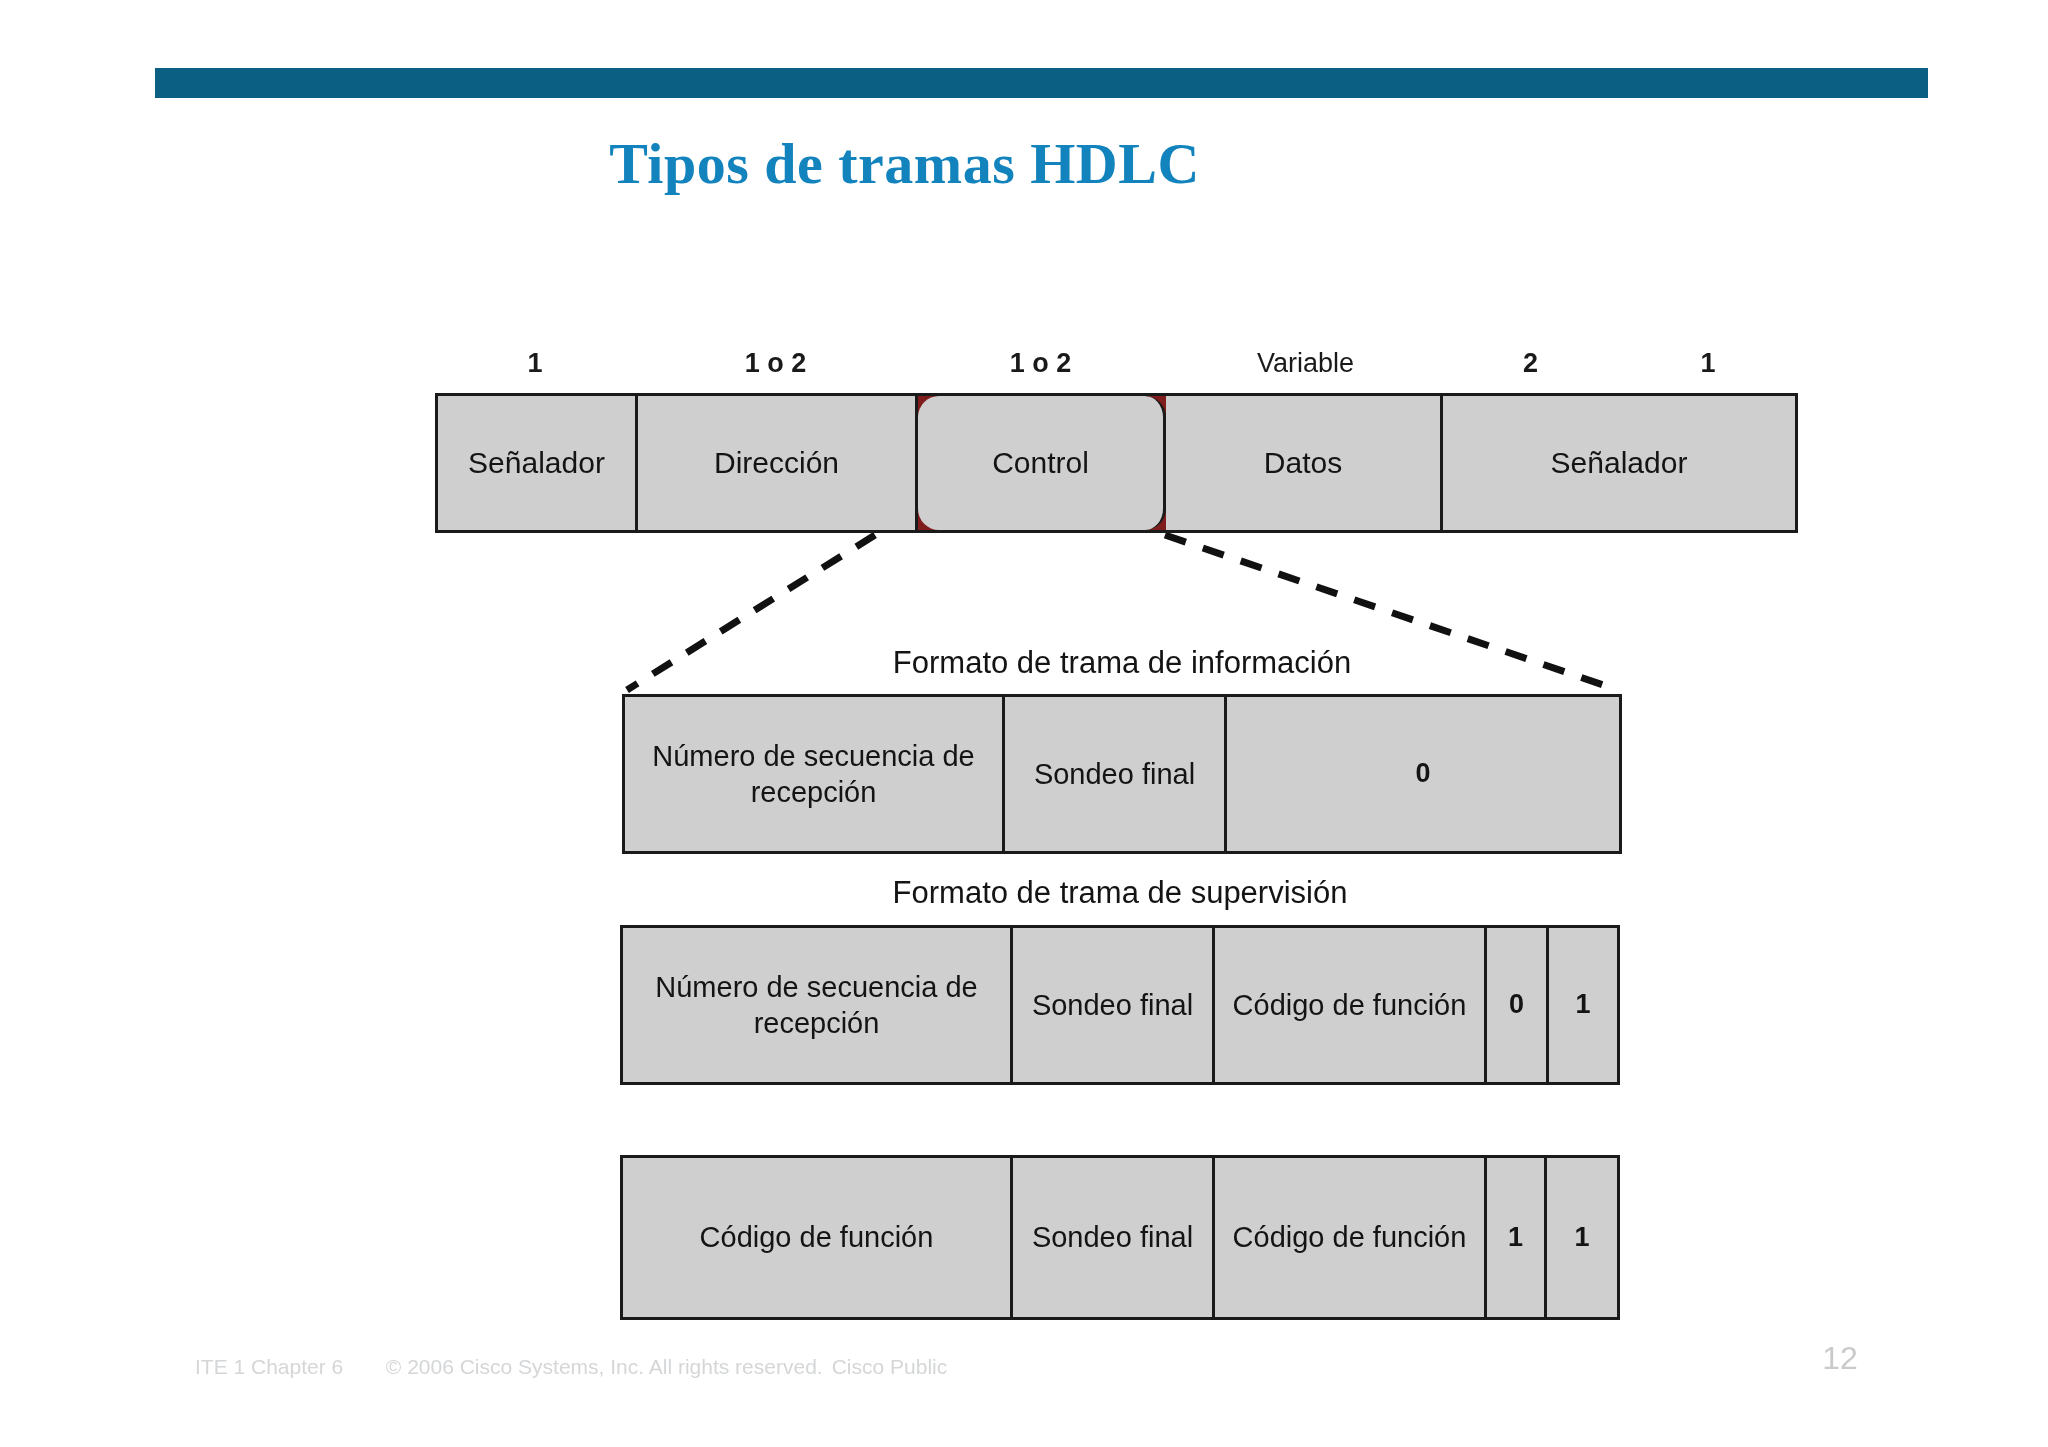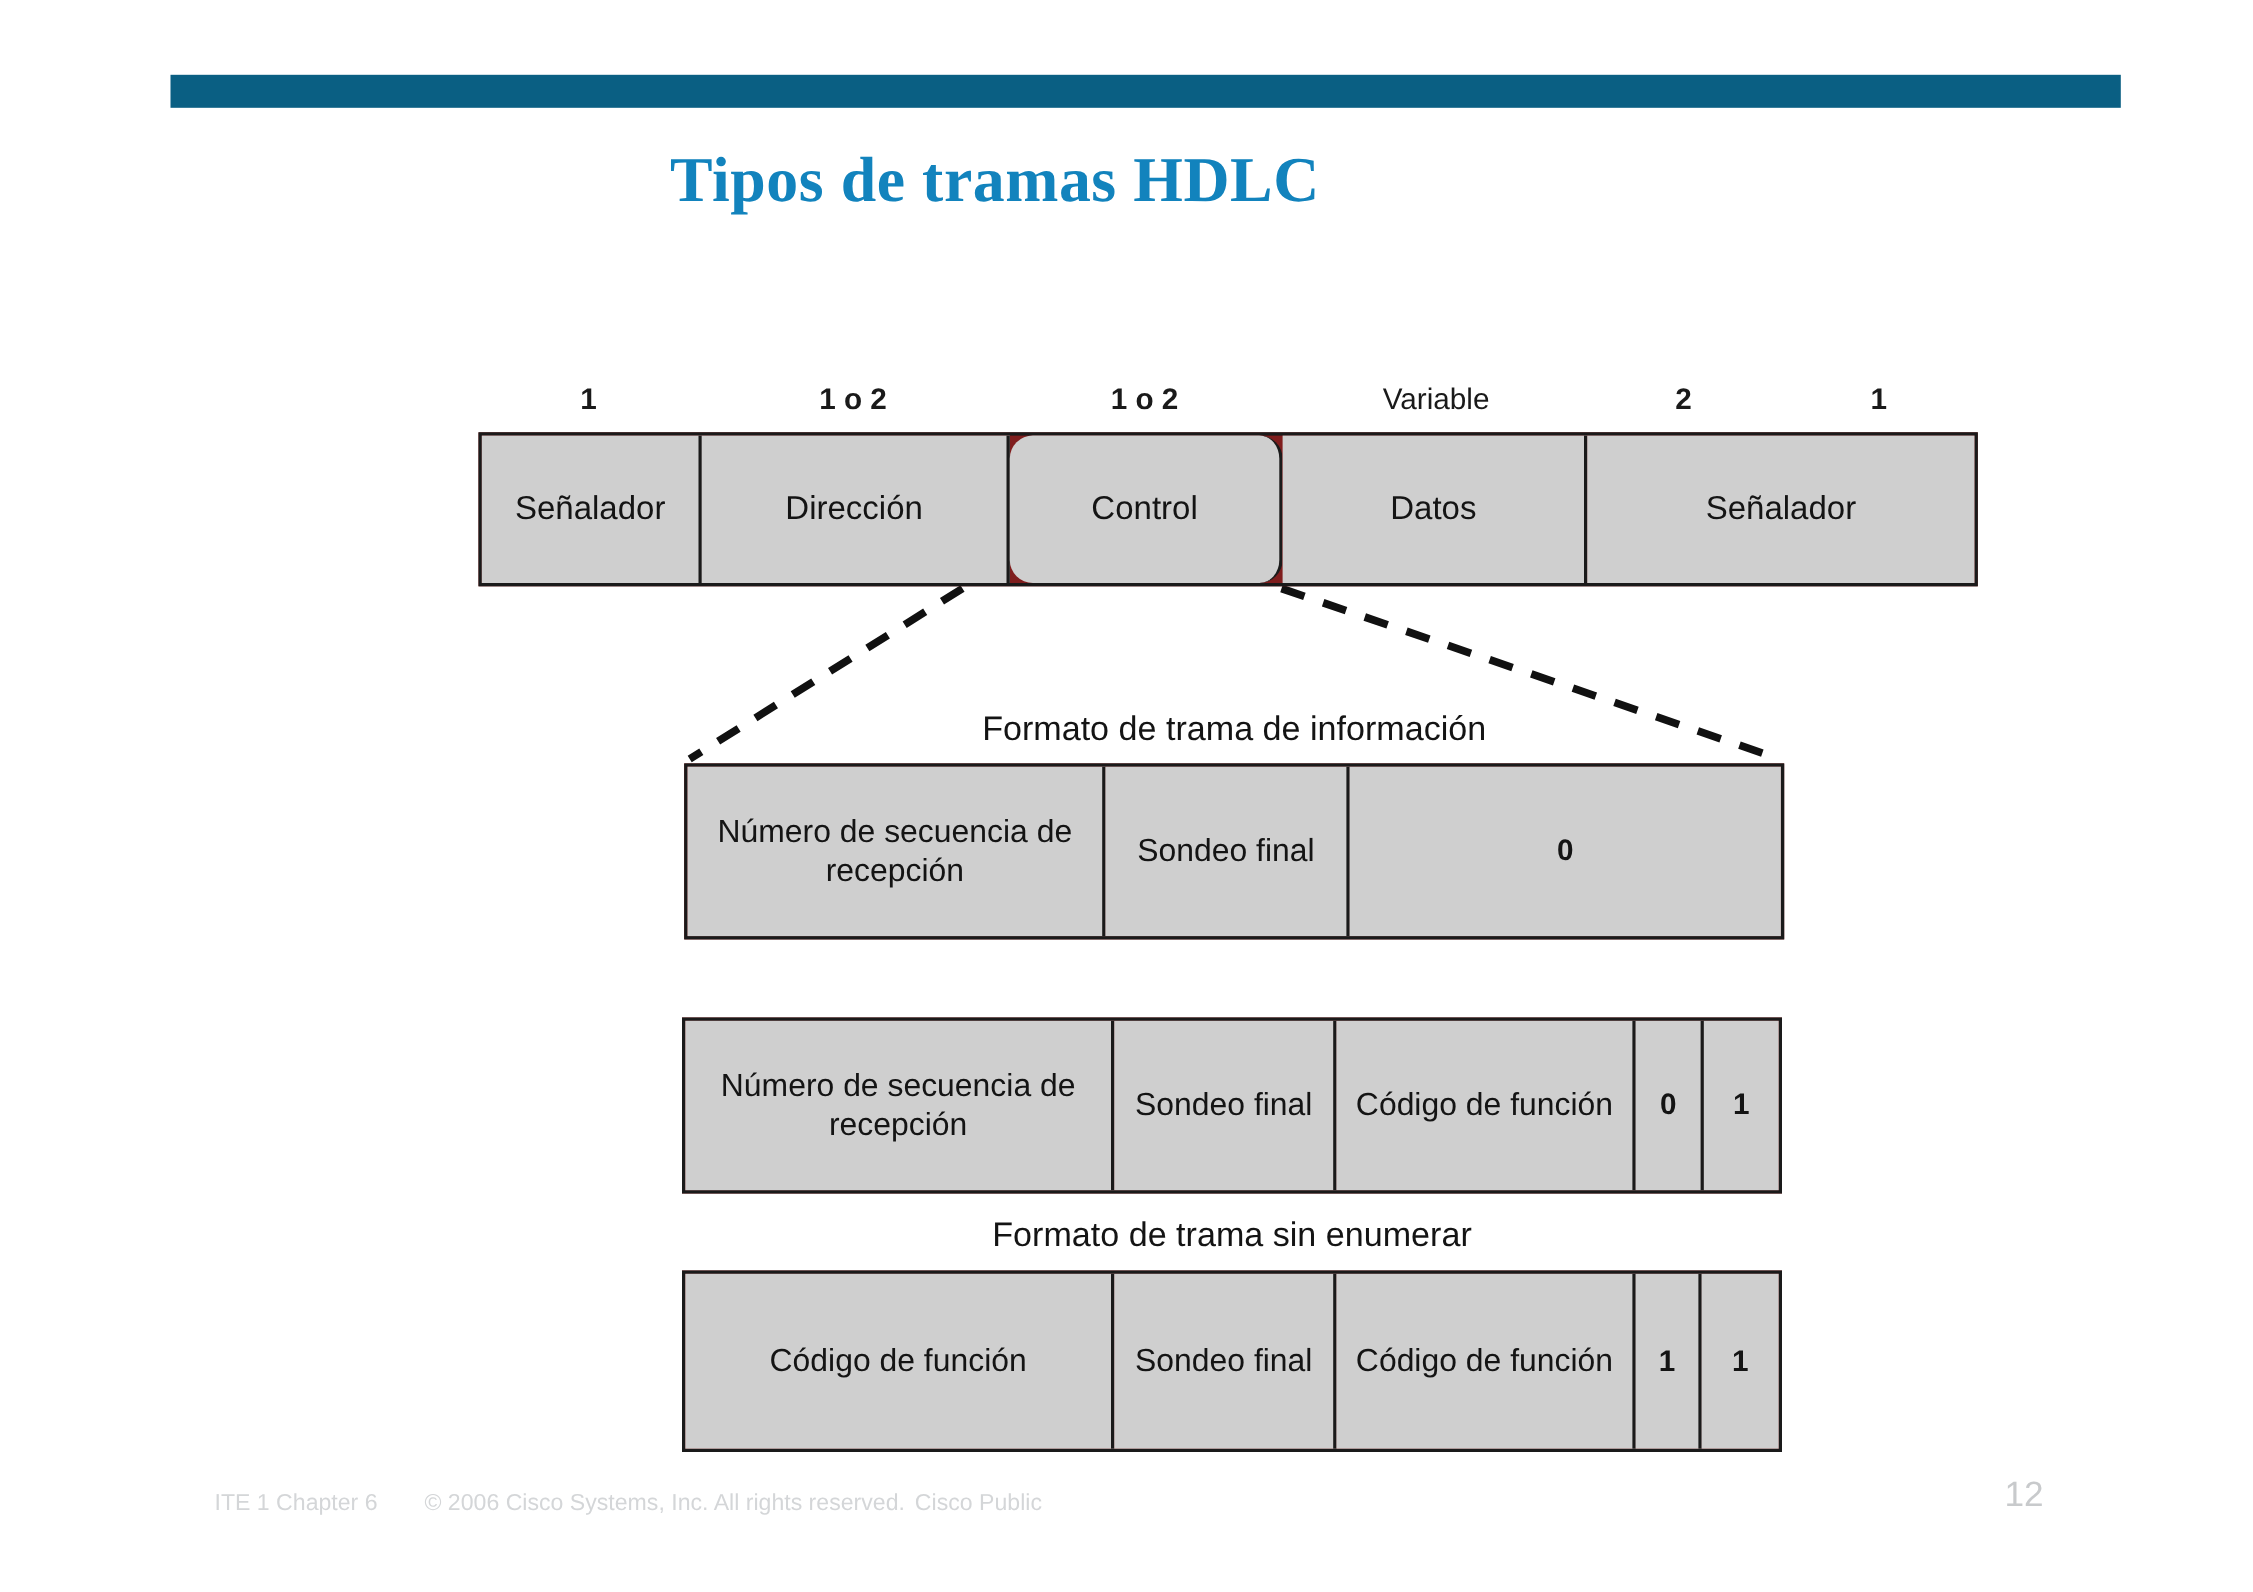--- a/index.html
+++ b/index.html
@@ -171,29 +171,29 @@
     <div class="frame-cell" style="flex:1;">Señalador</div>
   </div>
 
   <div class="section-caption" style="left:622px; top:645px; width:1000px;">Formato de trama de información</div>
   <div class="frame-row" id="info-frame">
     <div class="frame-cell" style="width:380px;">Número de secuencia de recepción</div>
     <div class="frame-cell" style="width:222px;">Sondeo final</div>
     <div class="frame-cell bit" style="flex:1;">0</div>
   </div>
 
+  <div class="section-caption" style="left:620px; top:875px; width:1000px;">Formato de trama de supervisión</div>
   <div class="frame-row" id="sup-frame">
     <div class="frame-cell" style="width:390px;">Número de secuencia de recepción</div>
     <div class="frame-cell" style="width:202px;">Sondeo final</div>
     <div class="frame-cell" style="width:272px;">Código de función</div>
     <div class="frame-cell bit" style="width:62px;">0</div>
     <div class="frame-cell bit" style="flex:1;">1</div>
   </div>
 
-  <div class="section-caption" style="left:620px; top:1105px; width:1000px;">Formato de trama sin enumerar</div>
   <div class="frame-row" id="unnum-frame">
     <div class="frame-cell" style="width:390px;">Código de función</div>
     <div class="frame-cell" style="width:202px;">Sondeo final</div>
     <div class="frame-cell" style="width:272px;">Código de función</div>
     <div class="frame-cell bit" style="width:60px;">1</div>
     <div class="frame-cell bit" style="flex:1;">1</div>
   </div>
 
 </div>
 

